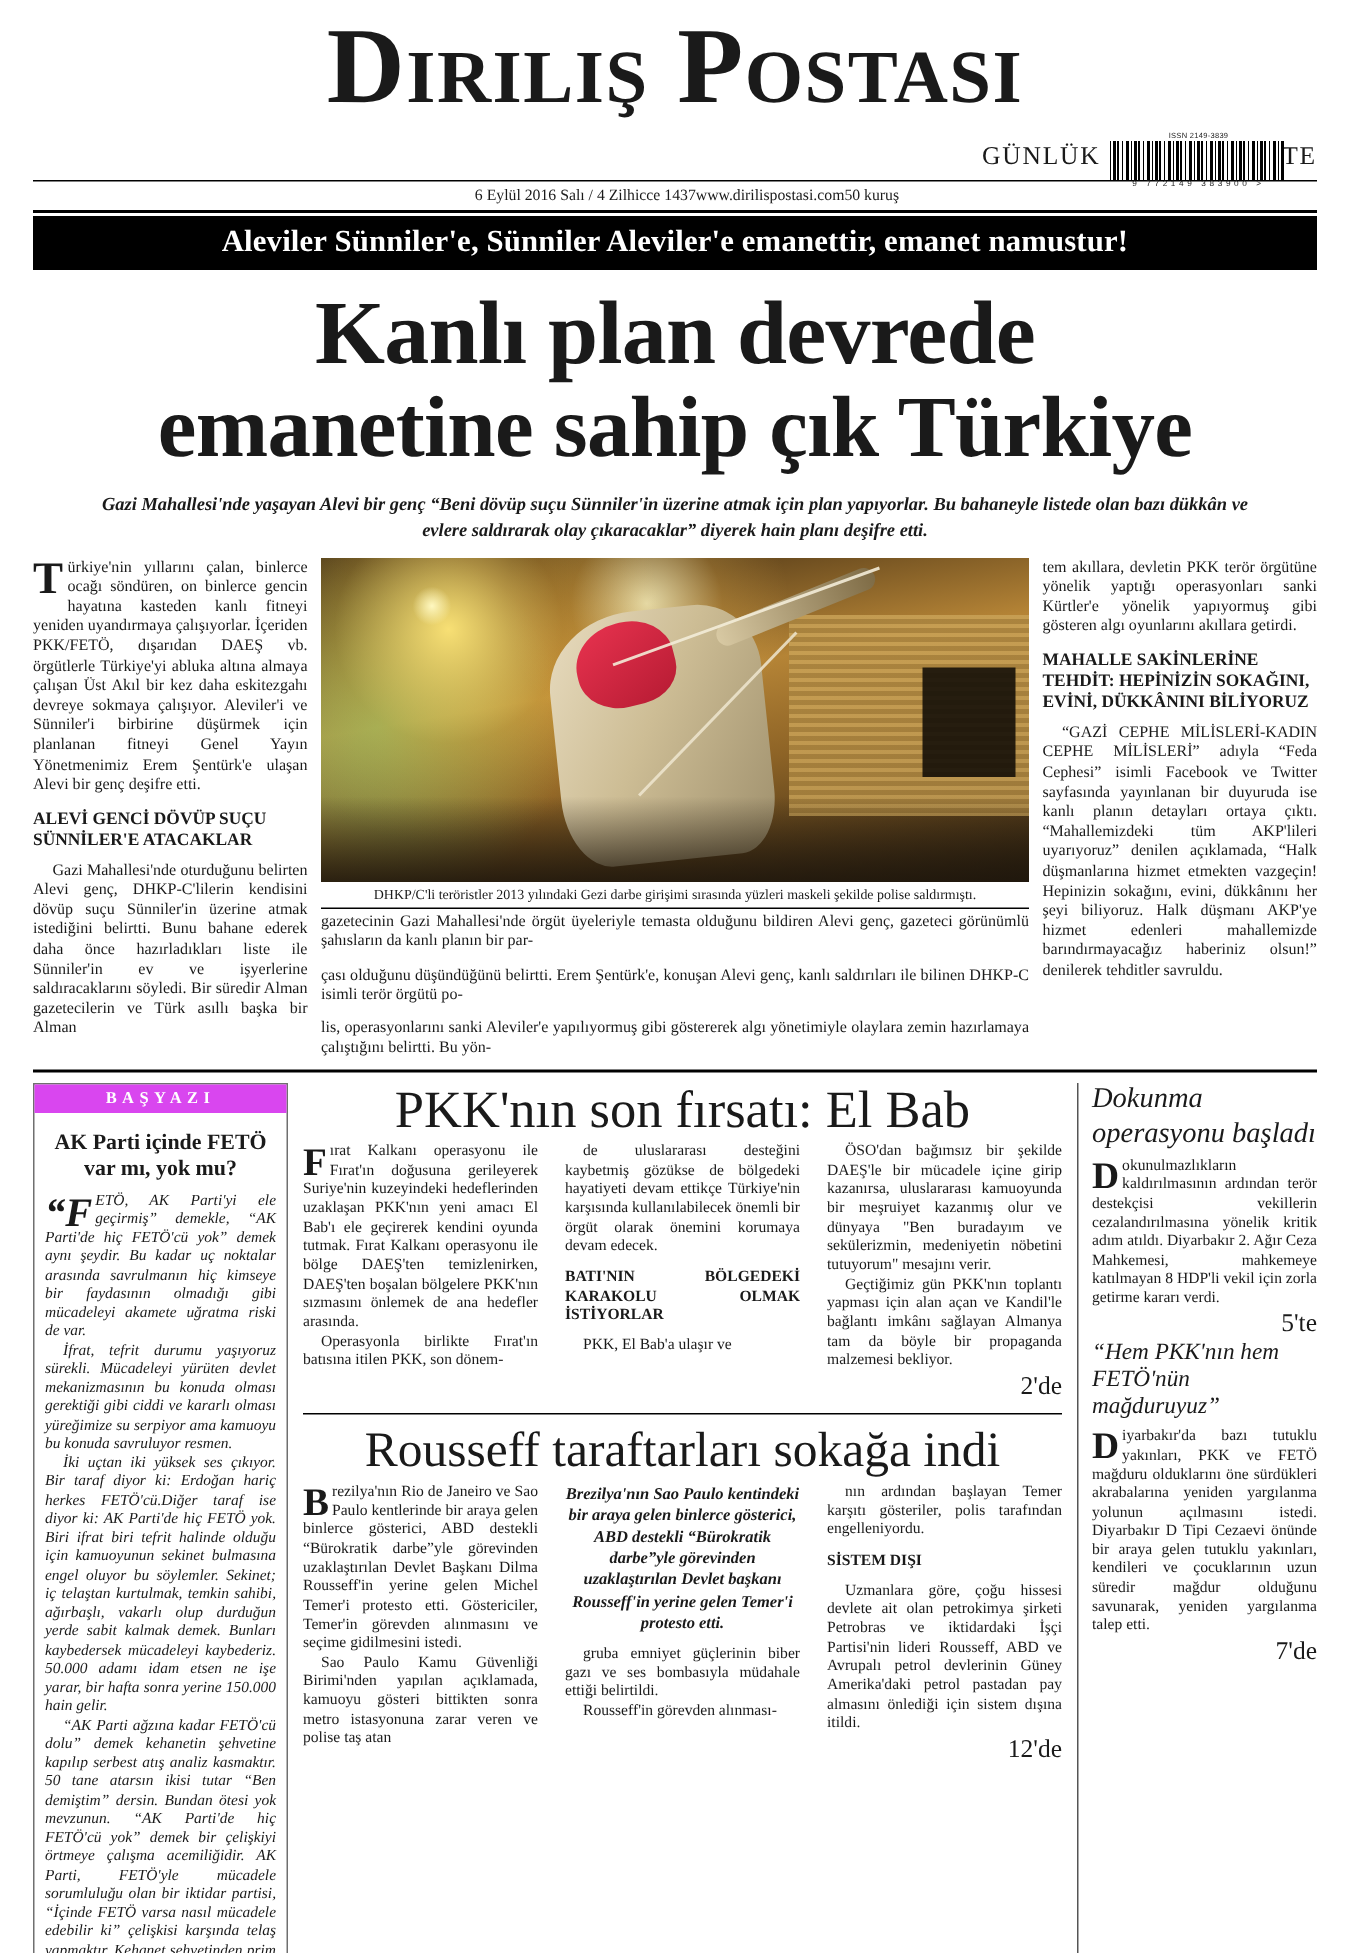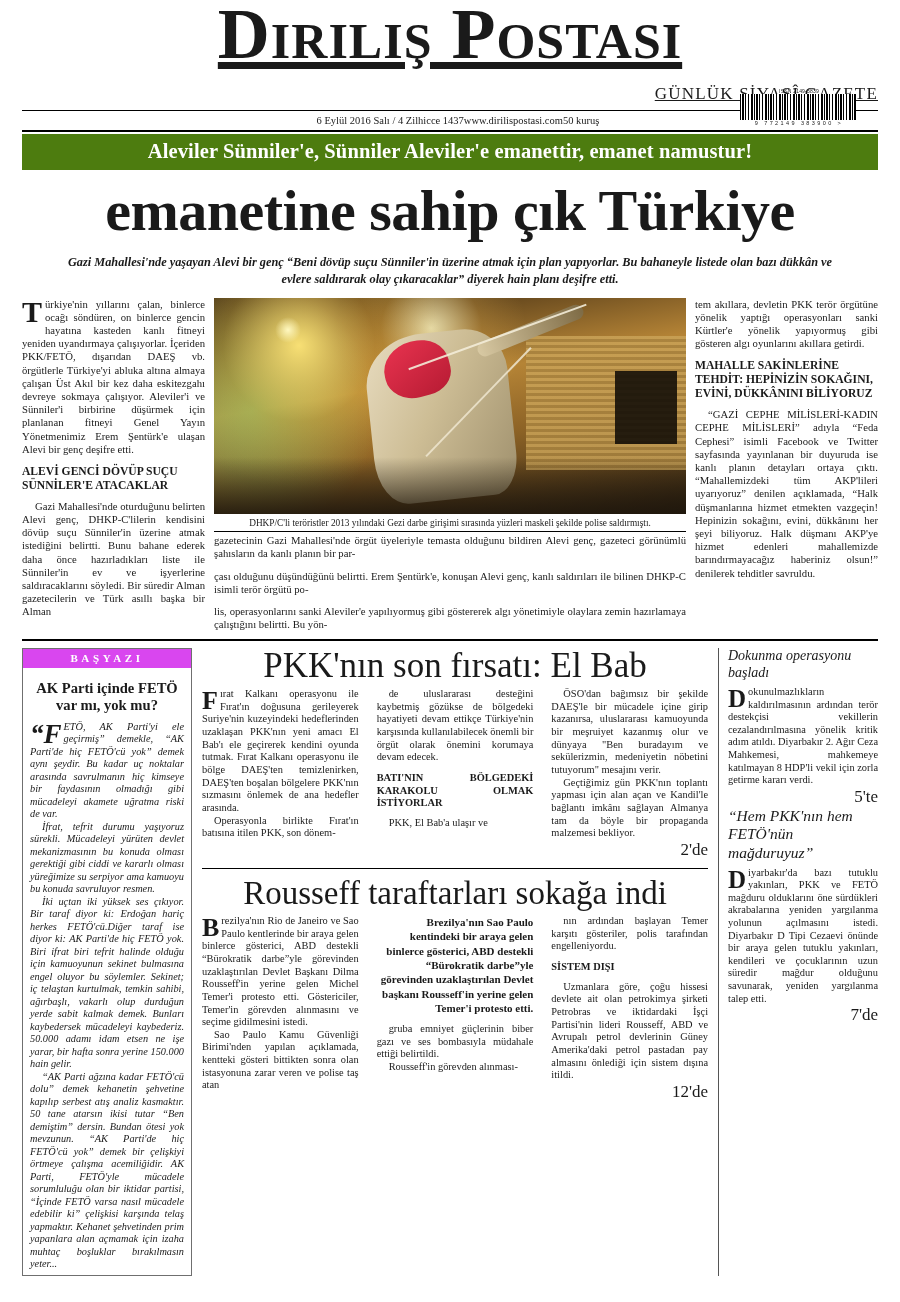--- a/index.html
+++ b/index.html
@@ -9,21 +9,21 @@
   body {
     width: 900px; height: 1302px;
     font-family: "Liberation Serif", serif;
     color: #1a1a1a;
     overflow: hidden;
     position: relative;
   }
   .page { width: 900px; height: 1302px; position: relative; box-sizing: border-box; padding: 0 22px; }
 
   
-  .masthead { padding-top: 0; position: relative; text-decoration: underline; }
+  .masthead { padding-top: 10px; position: relative; }
   .masthead-title {
     text-align: center;
     font-family: "Liberation Serif", serif;
     font-weight: bold;
     font-size: 72px;
     letter-spacing: 1px;
     line-height: 0.95;
     margin: 0;
     font-variant: small-caps;
     text-transform: none;
@@ -56,21 +56,21 @@
   .rule-thin { border-top: 1.2px solid #000; margin-top: 6px; }
   .rule-med { border-top: 2px solid #000; }
   .dateline {
     display: flex; justify-content: center; align-items: center;
     font-size: 10.5px; padding: 4px 2px 4px 2px; margin-left: 16px;
   }
   .dateline .mid { font-size: 10.5px; }
 
   
   .banner {
-    background: #4d7c0f; color: #fff;
+    background: #000000; color: #fff;
     text-align: center;
     font-weight: bold;
     font-size: 20.5px;
     padding: 6px 0 7px 0;
     letter-spacing: .1px;
     margin-top: 2px;
   }
 
   
   .headline {
@@ -203,28 +203,28 @@
   .cols3 { display:flex; gap: 18px; }
   .cols3 > div { flex:1; }
   .art-text { font-size:10.4px; line-height:1.215; text-align: justify; }
   .art-text p { margin:0; text-indent:12px; }
   .art-text p.first { text-indent:0; }
   .art-text p.first::first-letter {
     float:left; font-size:26px; line-height:.85; font-weight:bold; padding:2px 2px 0 0;
   }
   .art-sub { font-weight:bold; font-size:10.4px; line-height:1.22; margin: 8px 0 7px 0; }
   .pullquote {
-    font-weight: bold; font-size: 11px; line-height:1.3;
-    text-align:right; margin: 0 0 8px 0;
+    font-style: italic; font-weight: bold; font-size: 11px; line-height:1.3;
+    text-align:center; margin: 0 0 8px 0;
   }
   .pagenum { font-size: 17px; font-family:"Liberation Serif", serif; }
   .right-align { text-align: right; }
 
   .rcol-title {
-    font-style: italic; font-size: 14px; line-height: 1.17; margin: 0 0 5px 0;
+    font-style: italic; font-size: 19px; line-height: 1.17; margin: 0 0 5px 0;
     font-weight: normal;
   }
   .rcol-title.quoted { font-size: 15.5px; }
   .rcol-text { font-size: 10.4px; line-height: 1.21; text-align: justify; }
   .rcol-text p { margin:0; text-indent:11px; }
   .rcol-text p.first { text-indent:0; }
   .rcol-text p.first::first-letter {
     float:left; font-size:25px; line-height:.85; font-weight:bold; padding:2px 2px 0 0;
   }
   .vrule-left { border-left: 1px solid #555; padding-left: 9px; }
@@ -249,20 +249,21 @@
   <div class="dateline">
     <span>6 Eylül 2016 Salı / 4 Zilhicce 1437</span>
     <span class="mid">www.dirilispostasi.com</span>
     <span>50 kuruş</span>
   </div>
   <div class="rule-med"></div>
 
   <div class="banner">Aleviler Sünniler'e, Sünniler Aleviler'e emanettir, emanet namustur!</div>
 
   <div class="headline">
+    <span>Kanlı plan devrede</span>
     <span class="l2">emanetine sahip çık Türkiye</span>
   </div>
   <div class="spot">Gazi Mahallesi'nde yaşayan Alevi bir genç “Beni dövüp suçu Sünniler'in üzerine atmak için plan yapıyorlar. Bu bahaneyle listede olan bazı dükkân ve evlere saldırarak olay çıkaracaklar” diyerek hain planı deşifre etti.</div>
 
   <div class="topwrap">
 
     <div class="col-narrow">
       <div class="body-text">
         <p class="noind dropcap">Türkiye'nin yıllarını çalan, binlerce ocağı söndüren, on binlerce gencin hayatına kasteden kanlı fitneyi yeniden uyandırmaya çalışıyorlar. İçeriden PKK/FETÖ, dışarıdan DAEŞ vb. örgütlerle Türkiye'yi abluka altına almaya çalışan Üst Akıl bir kez daha eskitezgahı devreye sokmaya çalışıyor. Aleviler'i ve Sünniler'i birbirine düşürmek için planlanan fitneyi Genel Yayın Yönetmenimiz Erem Şentürk'e ulaşan Alevi bir genç deşifre etti.</p>
         <div class="subhead">ALEVİ GENCİ DÖVÜP SUÇU SÜNNİLER'E ATACAKLAR</div>
@@ -351,21 +352,21 @@
         </div>
       </div>
 
       <div class="hr-dash"></div>
 
       <div>
         <div class="art-title smaller">Rousseff taraftarları sokağa indi</div>
         <div class="cols3">
           <div class="art-text">
             <p class="first">Brezilya'nın Rio de Janeiro ve Sao Paulo kentlerinde bir araya gelen binlerce gösterici, ABD destekli “Bürokratik darbe”yle görevinden uzaklaştırılan Devlet Başkanı Dilma Rousseff'in yerine gelen Michel Temer'i protesto etti. Göstericiler, Temer'in görevden alınmasını ve seçime gidilmesini istedi.</p>
-            <p>Sao Paulo Kamu Güvenliği Birimi'nden yapılan açıklamada, kentteki gösteri bittikten sonra olan istasyonuna zarar veren ve polise taş atan</p>
+            <p>Sao Paulo Kamu Güvenliği Birimi'nden yapılan açıklamada, kamuoyu gösteri bittikten sonra metro istasyonuna zarar veren ve polise taş atan</p>
           </div>
           <div class="art-text">
             <div class="pullquote">Brezilya'nın Sao Paulo kentindeki bir araya gelen binlerce gösterici, ABD destekli “Bürokratik darbe”yle görevinden uzaklaştırılan Devlet başkanı Rousseff'in yerine gelen Temer'i protesto etti.</div>
             <p class="noind">gruba emniyet güçlerinin biber gazı ve ses bombasıyla müdahale ettiği belirtildi.</p>
             <p>Rousseff'in görevden alınması-</p>
           </div>
           <div class="art-text">
             <p class="noind">nın ardından başlayan Temer karşıtı gösteriler, polis tarafından engelleniyordu.</p>
             <div class="art-sub">SİSTEM DIŞI</div>
             <p>Uzmanlara göre, çoğu hissesi devlete ait olan petrokimya şirketi Petrobras ve iktidardaki İşçi Partisi'nin lideri Rousseff, ABD ve Avrupalı petrol devlerinin Güney Amerika'daki petrol pastadan pay almasını önlediği için sistem dışına itildi.</p>

